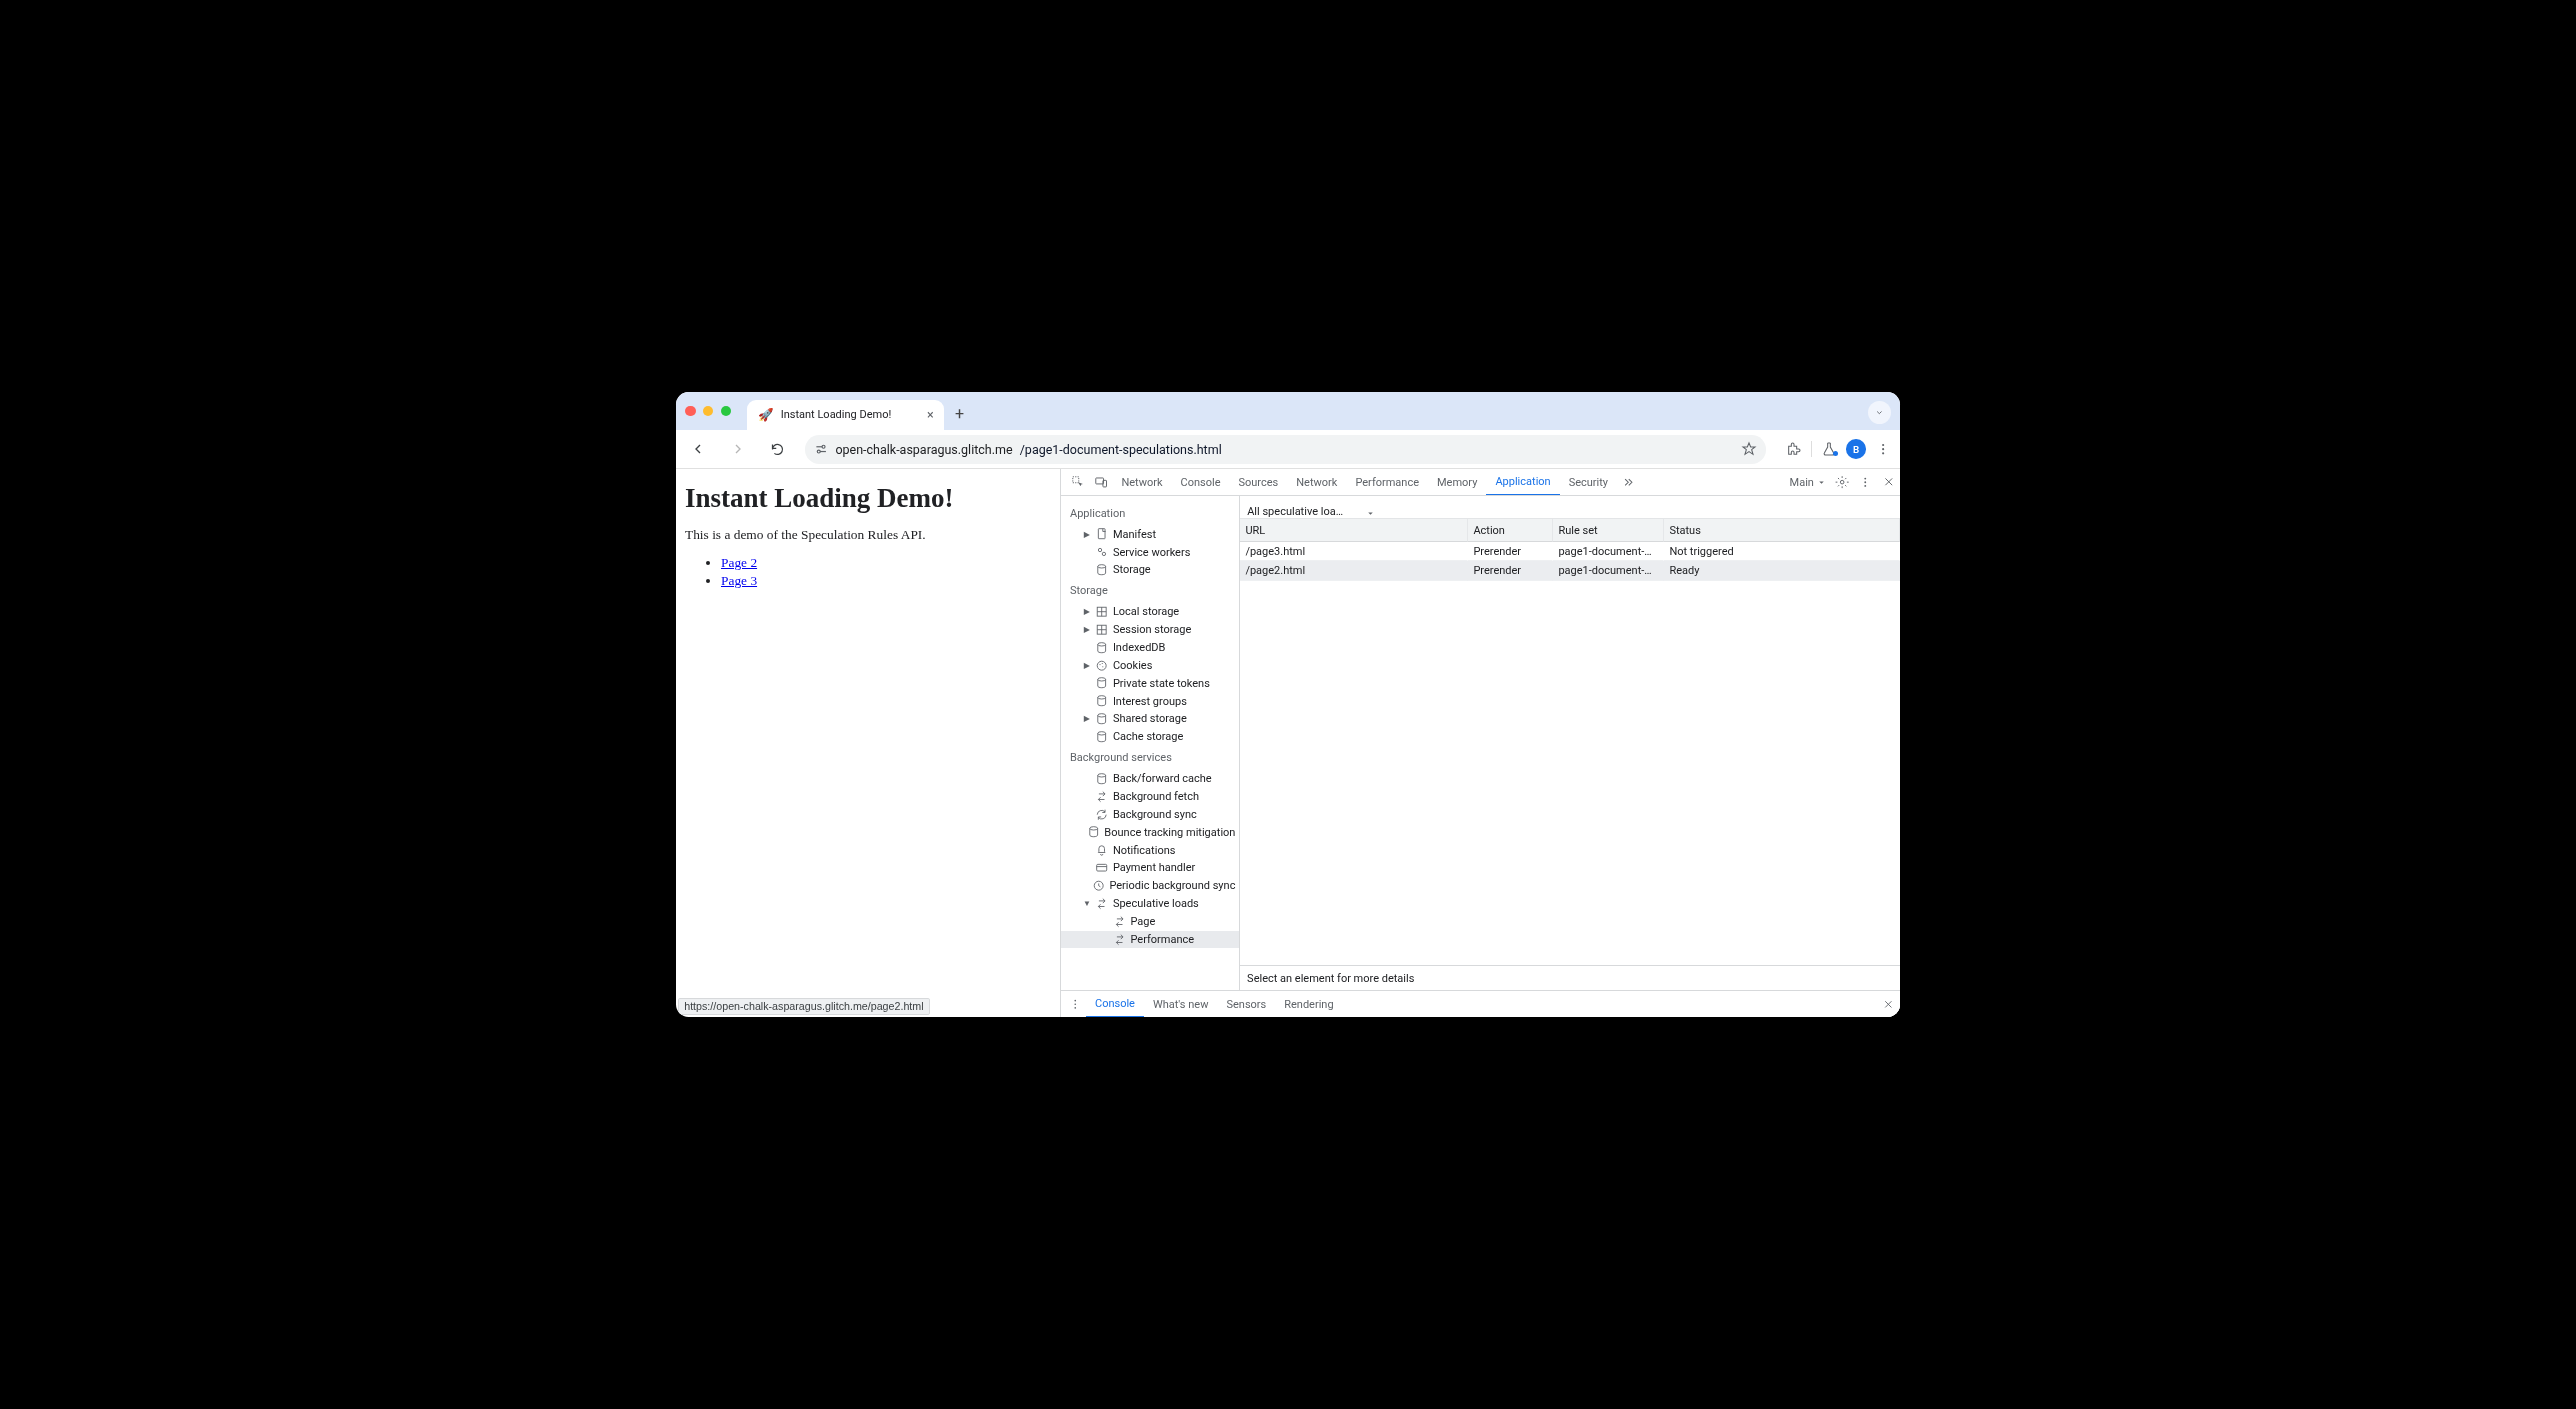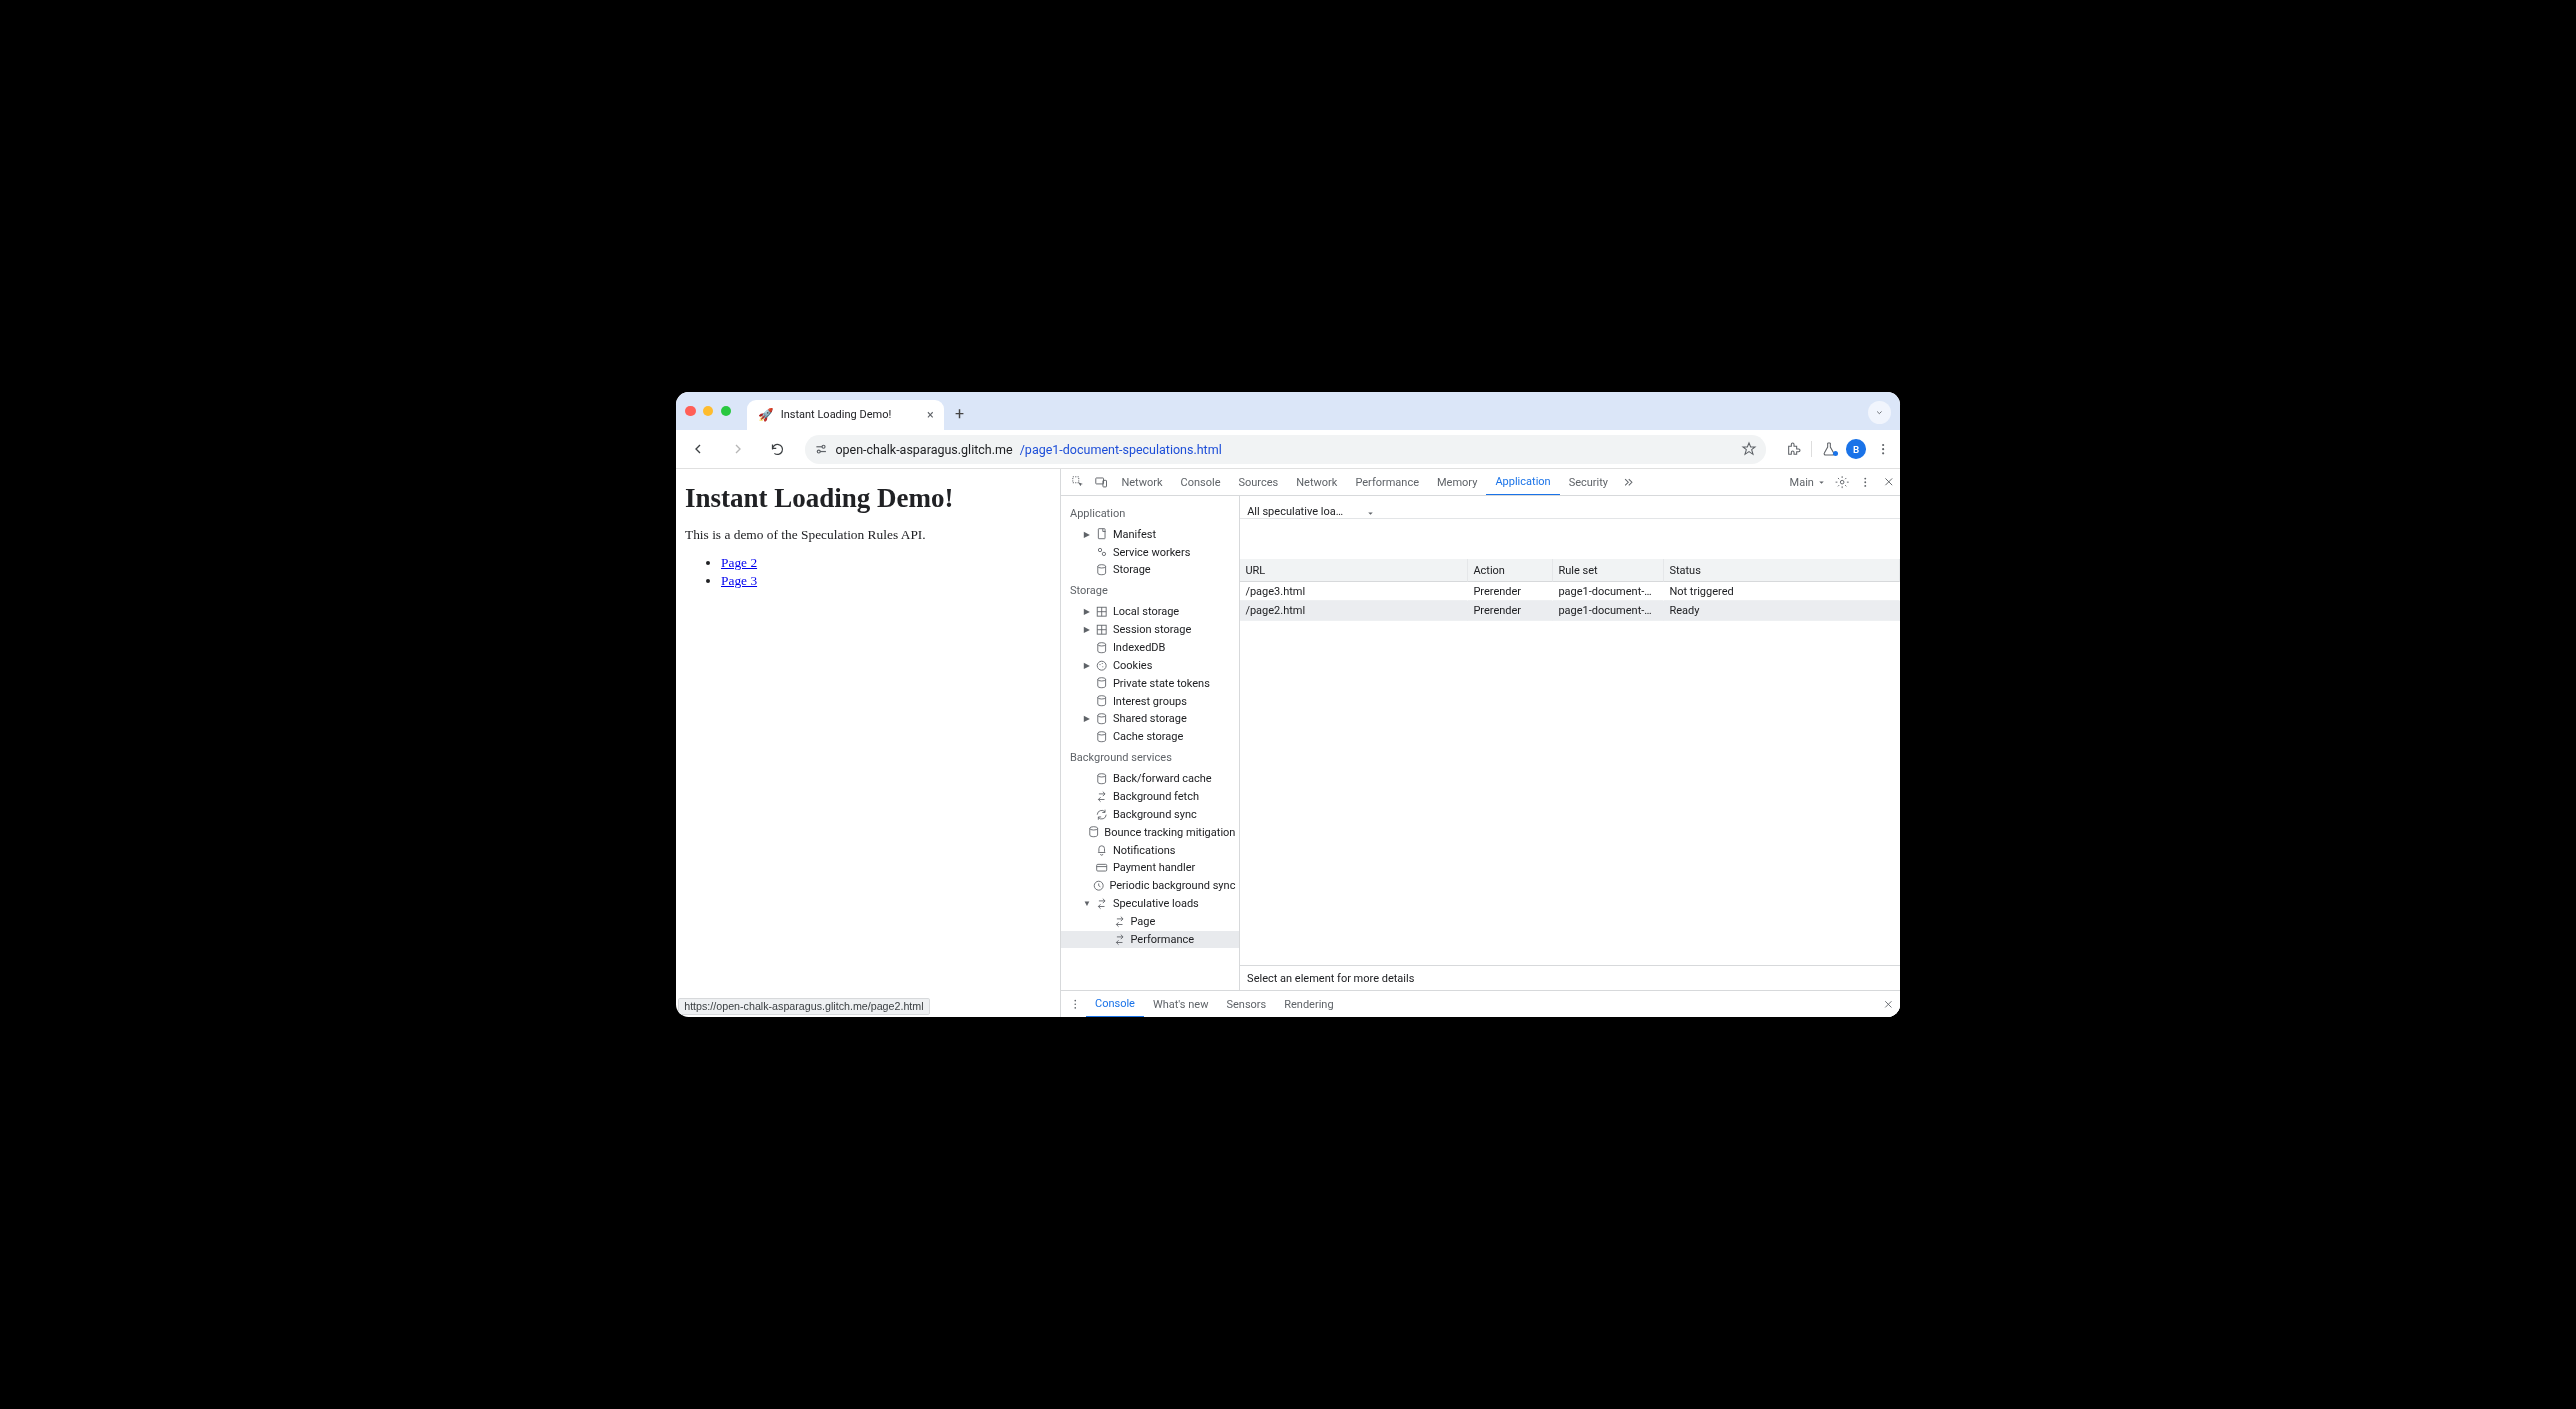--- a/index.html
+++ b/index.html
@@ -76,21 +76,21 @@
     height: 29px;
     background: #f1f3f4;
     border-radius: 14.3px;
     display: flex;
     align-items: center;
     padding: 0 9px;
     gap: 7.1px;
     font-size: 12.5px;
     color: #202124;
   }
-  .omnibox .path { color: #1d4ed8; }
+  .omnibox .path { color: #0f172a; }
   .toolbar-right { display:flex; align-items:center; gap: 9px; margin-left: 5.4px;}
   .avatar { width: 19.7px; height: 19.7px; border-radius:50%; background:#1a73e8; color:#fff; font-size:9.8px; font-weight:600; display:flex; align-items:center; justify-content:center;}
   .icon { width:16px; height:16px; display:inline-flex; align-items:center; justify-content:center; }
   .divider { width:0.9px; height:16px; background:#ddd; }
 
   
   .content { flex:1; display:flex; overflow:hidden; position:relative;}
   .page {
     width: 384px;
     padding: 14.3px 9px;
@@ -174,21 +174,20 @@
     border-bottom: 0.9px solid #e3e5e7;
     display:flex; align-items:flex-end;
     padding: 0 5.4px;
     gap:10px;
   }
   .filter-select { font-size:11px; color:#202124; padding: 0 12.5px 0 1.8px; position:relative; cursor:pointer;}
   .table-wrap { flex:1; display:flex; flex-direction:column; overflow:hidden;}
   .grid {
     display:grid;
     grid-template-columns: 228px 85px 111px 1fr;
-    margin-top: 40px;
   }
   .grid .th {
     background:#f1f3f4;
     border-bottom: 0.9px solid #d7d9db;
     border-right: 0.9px solid #e5e7e9;
     padding: 4.5px 5.4px;
     font-size:11px;
     color:#202124;
   }
   .grid .td {

